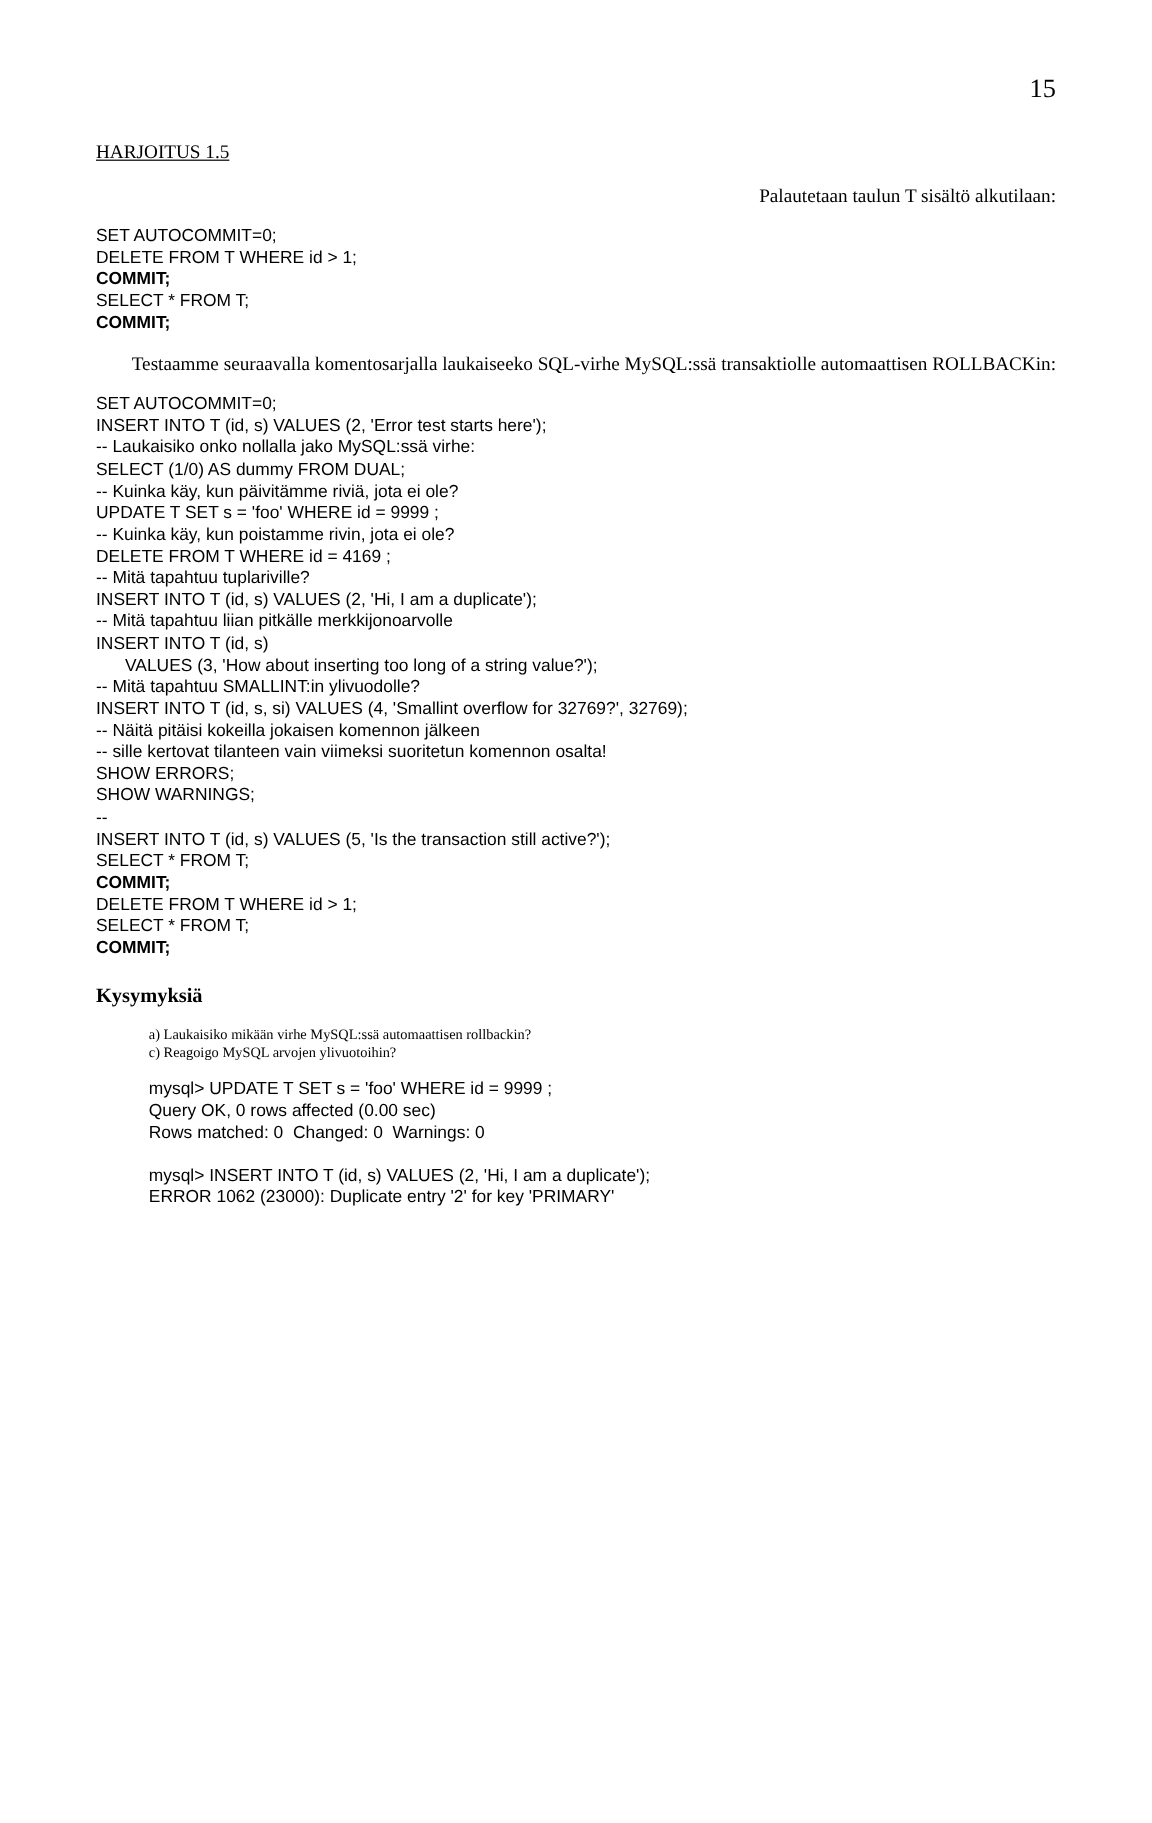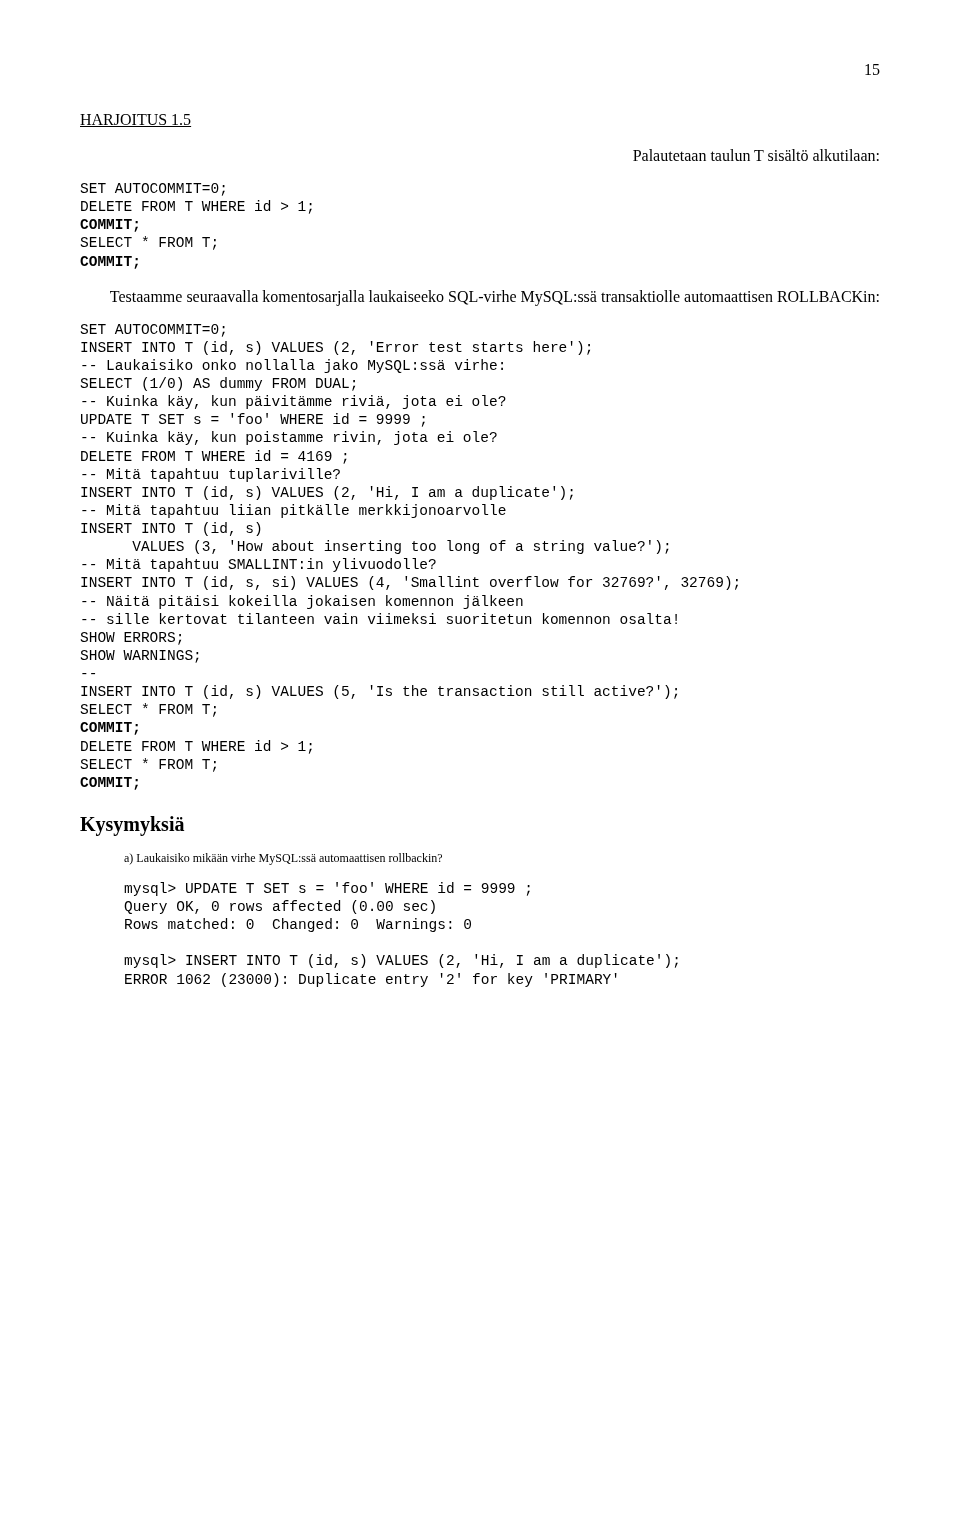--- a/index.html
+++ b/index.html
@@ -8,43 +8,43 @@
     color: #000;
     background: #fff;
     margin: 0;
     padding: 60px 80px 80px 80px;
     line-height: 1.25;
     width: 960px;
     box-sizing: border-box;
   }
   .page-number {
     text-align: right;
-    font-size: 16px;
+    font-size: 22px;
     margin-bottom: 30px;
   }
   .heading-underlined {
     font-size: 16px;
     text-decoration: underline;
     margin: 0 0 16px 0;
   }
   .body-text {
     font-size: 16px;
     margin: 0 0 14px 0;
     text-align: right;
   }
   .code-block {
-    font-family: Liberation Mono, monospace;
+    font-family: Liberation Sans, sans-serif;
     font-size: 14.5px;
     white-space: pre;
     margin: 0 0 16px 0;
     line-height: 1.25;
   }
   .code-block .bold { font-weight: bold; }
   .h2-bold {
-    font-size: 20px;
+    font-size: 17px;
     font-weight: bold;
     margin: 20px 0 14px 0;
   }
   .list {
     margin: 0 0 14px 0;
     padding-left: 44px;
   }
   .list .item {
     font-size: 12px;
     text-indent: -22px;
@@ -96,20 +96,21 @@
 <span>SELECT * FROM T;</span>
 <span class="bold">COMMIT;</span>
 <span>DELETE FROM T WHERE id &gt; 1;</span>
 <span>SELECT * FROM T;</span>
 <span class="bold">COMMIT;</span></div>
 
 <div class="h2-bold">Kysymyksiä</div>
 
 <div class="list">
   <div class="item">a)  Laukaisiko mikään virhe MySQL:ssä automaattisen rollbackin?</div>
+  <div class="item">c)  Reagoigo MySQL arvojen ylivuotoihin?</div>
 </div>
 
 <div class="indent-block">
 <div class="code-block"><span>mysql&gt; UPDATE T SET s = 'foo' WHERE id = 9999 ;</span>
 <span>Query OK, 0 rows affected (0.00 sec)</span>
 <span>Rows matched: 0  Changed: 0  Warnings: 0</span>
 <span></span>
 <span>mysql&gt; INSERT INTO T (id, s) VALUES (2, 'Hi, I am a duplicate');</span>
 <span>ERROR 1062 (23000): Duplicate entry '2' for key 'PRIMARY'</span></div>
 </div>

